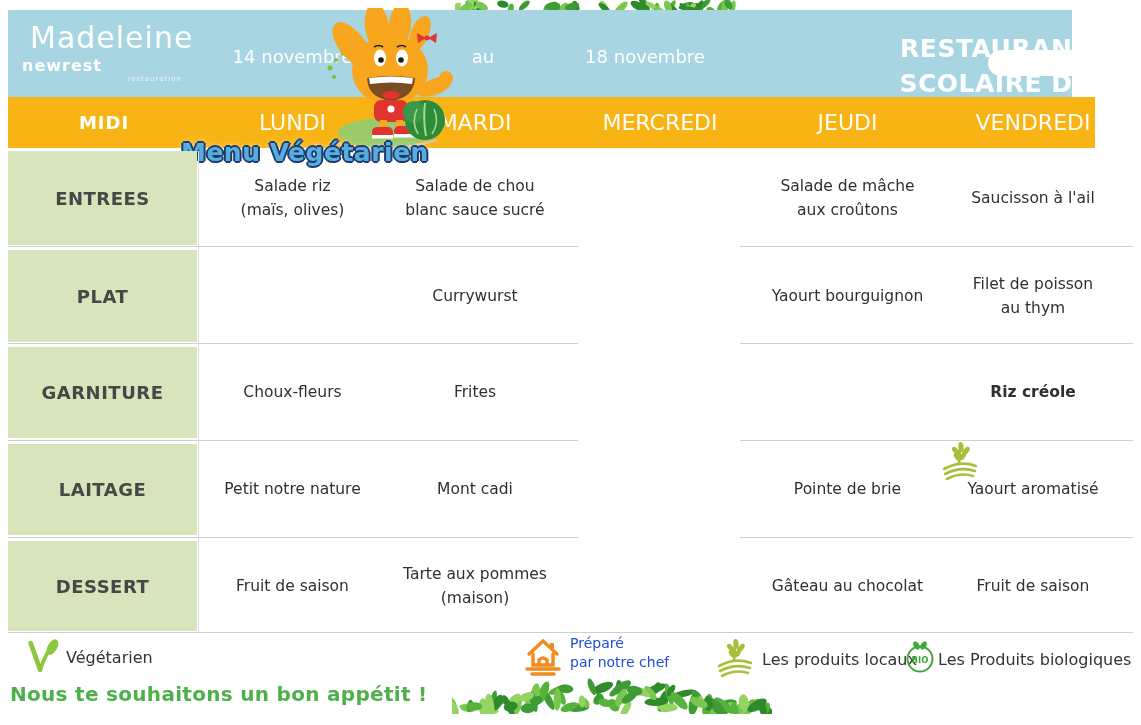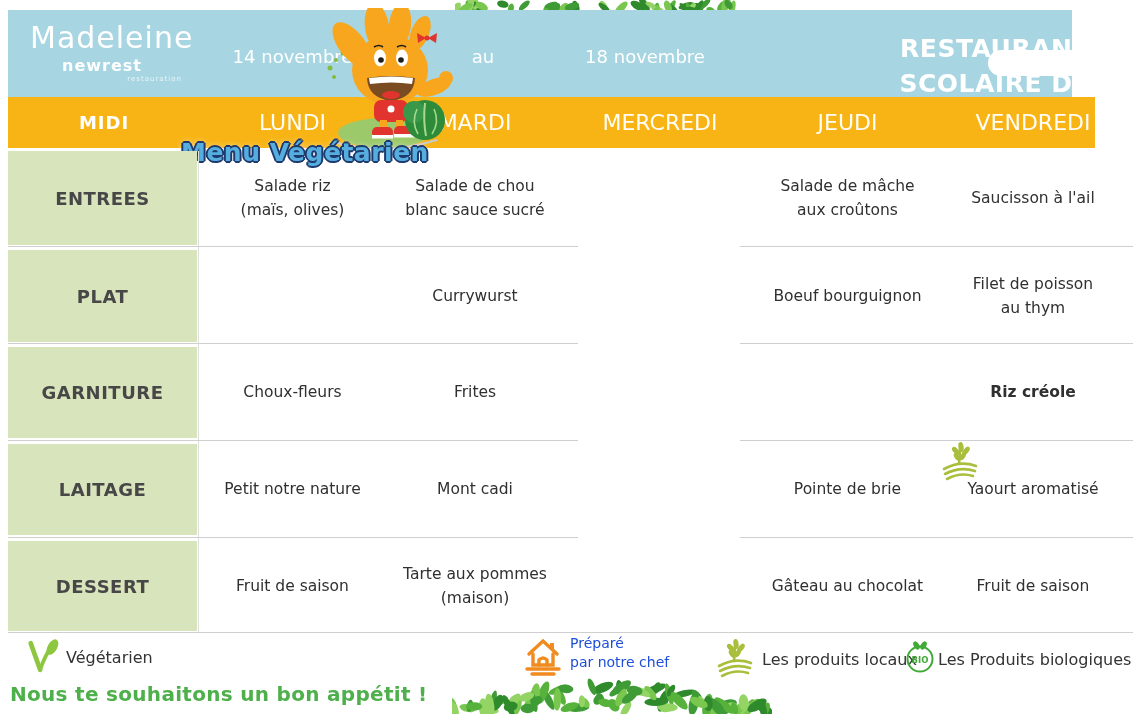--- a/index.html
+++ b/index.html
@@ -8,21 +8,21 @@
     --banner-outline:#1f3a6e; --ink:#303030; --label-ink:#474747; --line:#cfcfcf;
   }
   html,body{margin:0;padding:0;background:#ffffff;}
   body{font-family:"DejaVu Sans",sans-serif;}
   .sheet{position:relative;width:1141px;height:725px;background:#fff;overflow:hidden;}
 
   
   .blue-header{position:absolute;left:8px;top:10px;width:1064px;height:87px;background:var(--blue);}
   .logo{position:absolute;left:14px;top:10px;width:160px;color:#fff;}
   .logo-main{font-size:30px;letter-spacing:1px;margin-left:8px;}
-  .logo-sub{font-size:16px;font-weight:bold;text-align:center;margin-top:1px;letter-spacing:1px;}
+  .logo-sub{font-size:16px;font-weight:bold;text-align:left;margin-top:1px;letter-spacing:1px;}
   .logo-tag{font-size:7px;text-align:right;opacity:.75;letter-spacing:1px;}
   .date{position:absolute;top:36px;color:#fff;font-size:18px;text-align:center;}
   .date-from{left:192px;width:185px;}
   .date-sep{left:440px;width:70px;}
   .date-to{left:542px;width:190px;}
   .restaurant-title{position:absolute;left:782px;top:21px;width:300px;color:#fff;font-size:25px;
     font-weight:bold;text-align:right;line-height:1.4;white-space:pre-line;letter-spacing:.5px;}
   .finger{position:absolute;background:#fff;}
   .finger-1{left:1078px;top:10px;width:63px;height:33px;border-radius:17px 0 0 17px;}
   .finger-2{left:988px;top:50px;width:153px;height:26px;border-radius:13px 0 0 13px;}
@@ -202,21 +202,21 @@
 blanc sauce sucré</div>
         <div class="cell" style="left: 557px; width: 190px;"></div>
         <div class="cell" style="left: 747px; width: 185px;">Salade de mâche
 aux croûtons</div>
         <div class="cell" style="left: 932px; width: 186px;">Saucisson à l'ail</div>
       </div>
       <div class="t-row" style="top: 250px; height: 92px;">
         <div class="row-label">PLAT</div>
         <div class="cell" style="left: 377px; width: 180px;">Currywurst</div>
         <div class="cell" style="left: 557px; width: 190px;"></div>
-        <div class="cell" style="left: 747px; width: 185px;">Boeuf bourguignon</div>
+        <div class="cell" style="left: 747px; width: 185px;">Yaourt bourguignon</div>
         <div class="cell" style="left: 932px; width: 186px;">Filet de poisson
 au thym</div>
       </div>
       <div class="t-row" style="top: 347px; height: 91px;">
         <div class="row-label">GARNITURE</div>
         <div class="cell" style="left: 192px; width: 185px;">Choux-fleurs</div>
         <div class="cell" style="left: 377px; width: 180px;">Frites</div>
         <div class="cell" style="left: 557px; width: 190px;"></div>
         <div class="cell" style="left: 932px; width: 186px; font-weight: bold;">Riz créole</div>
       </div>

